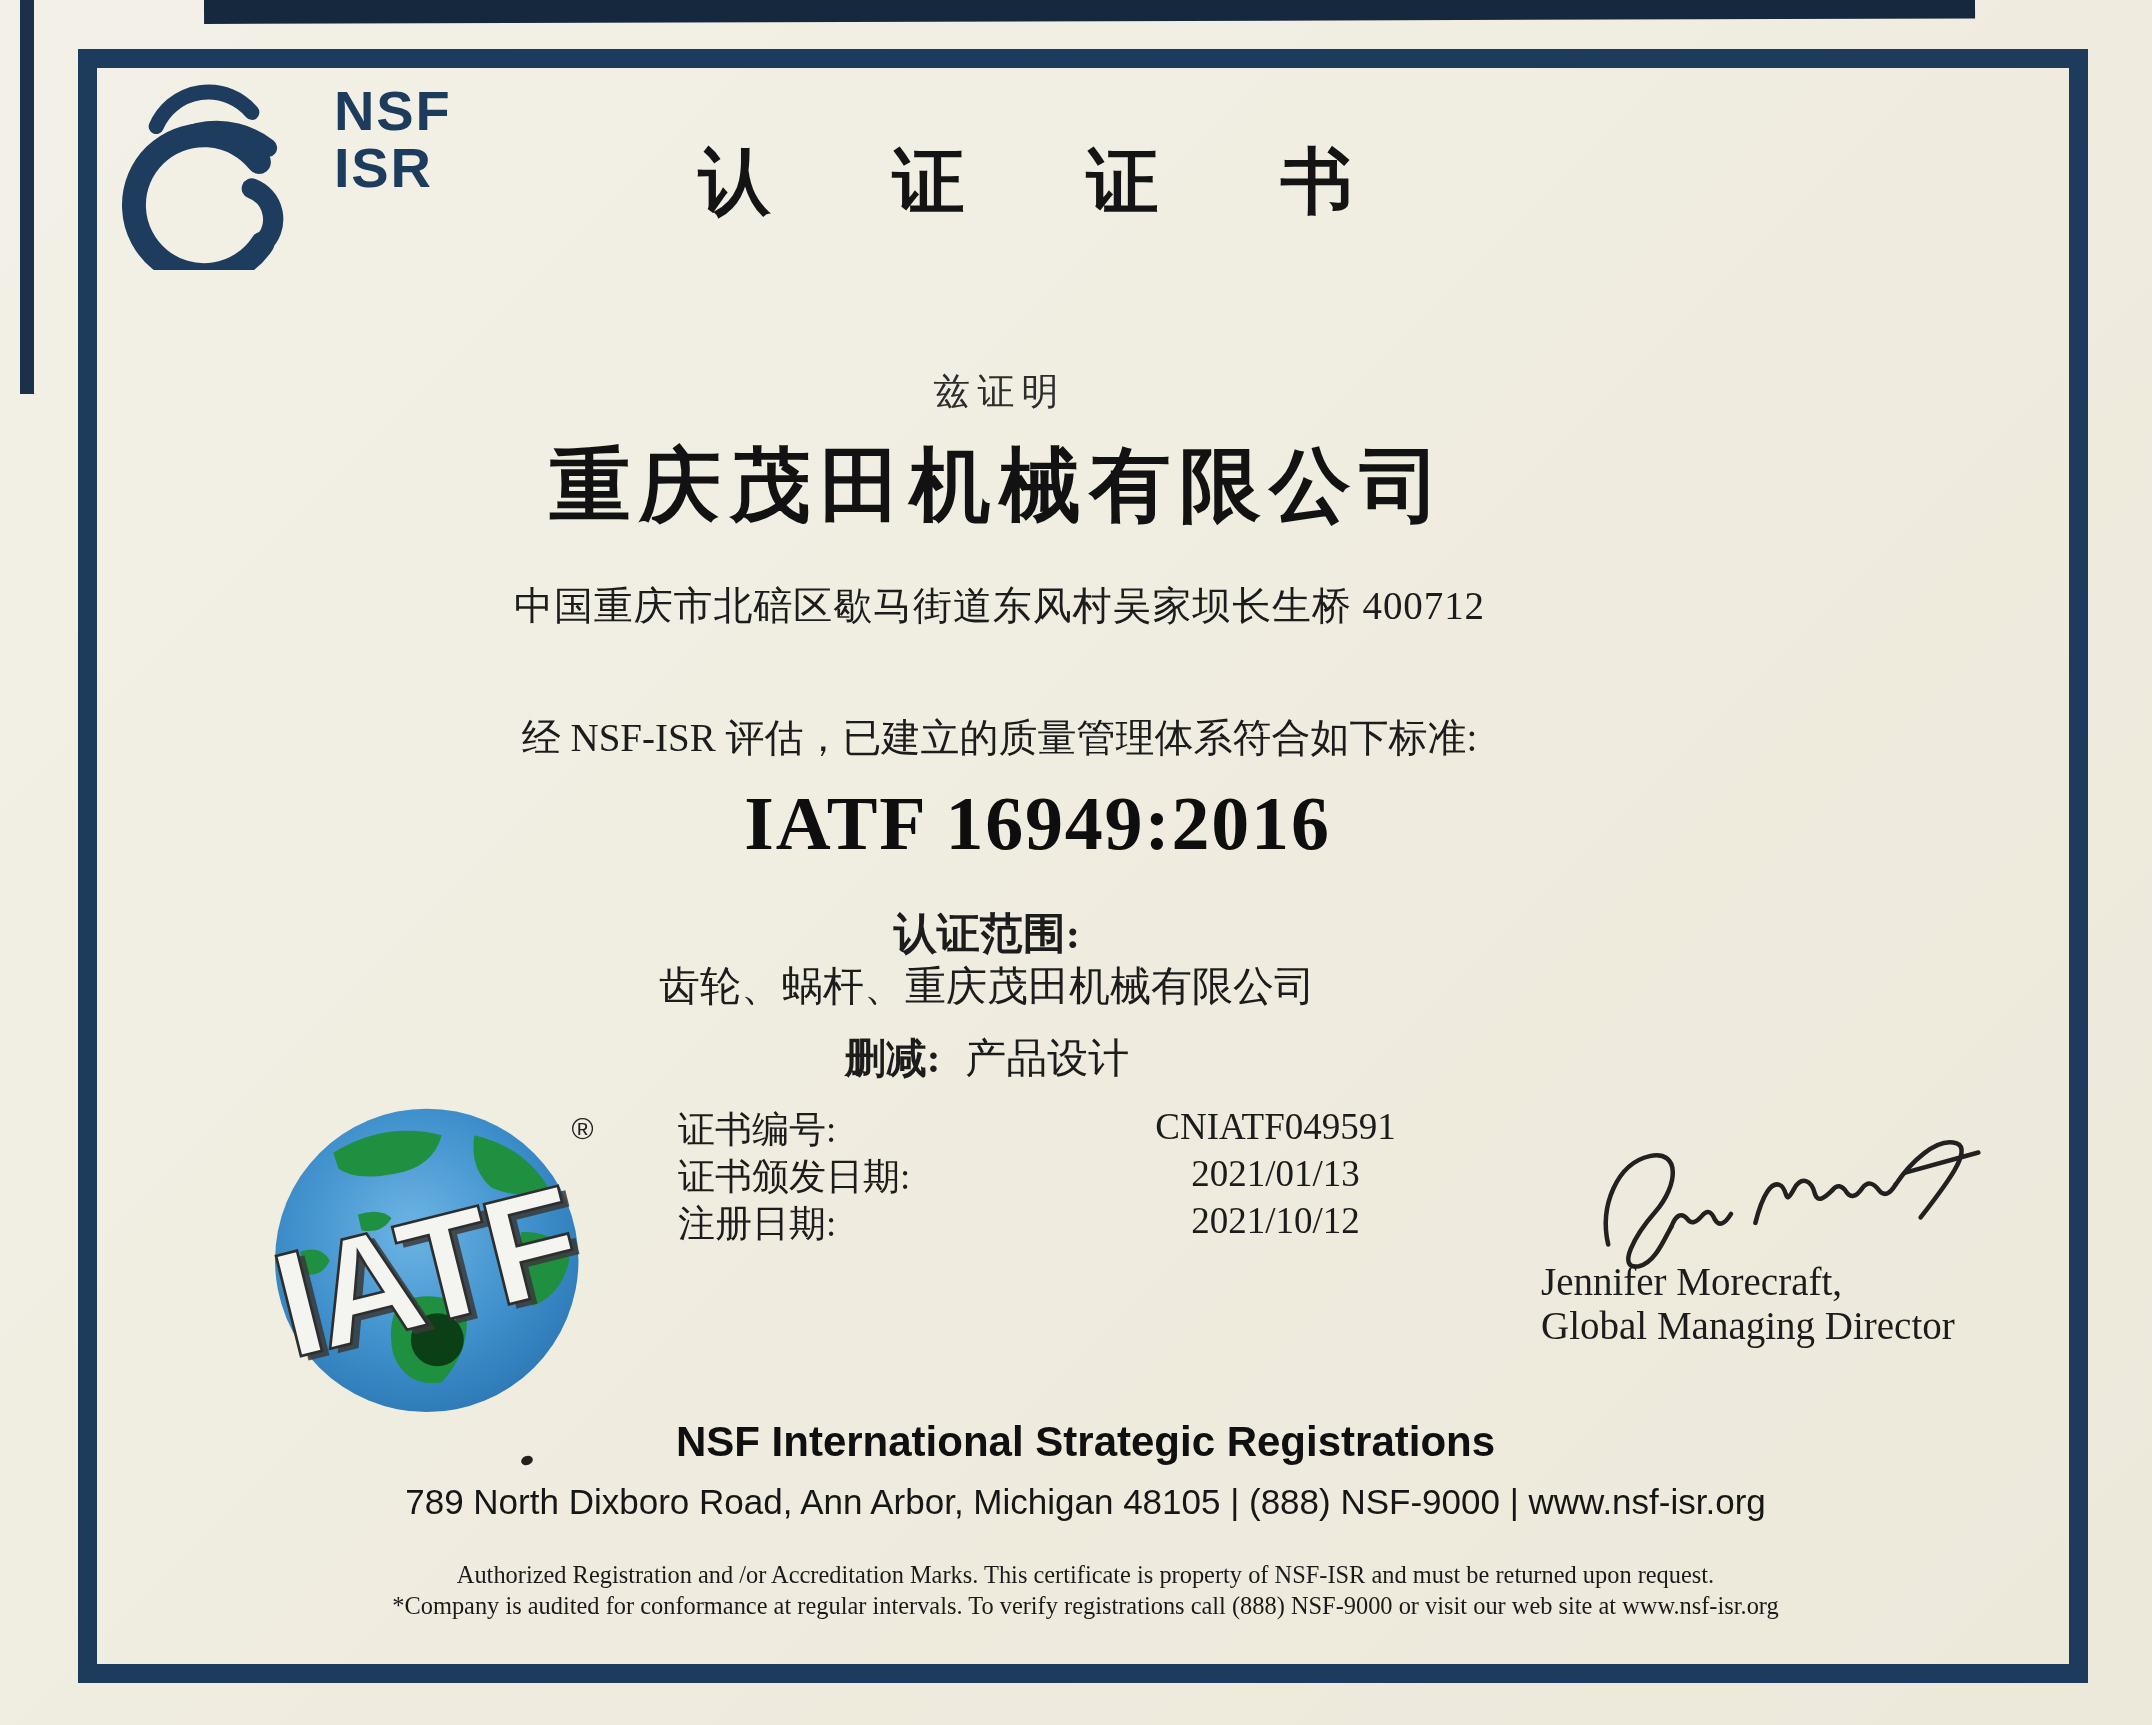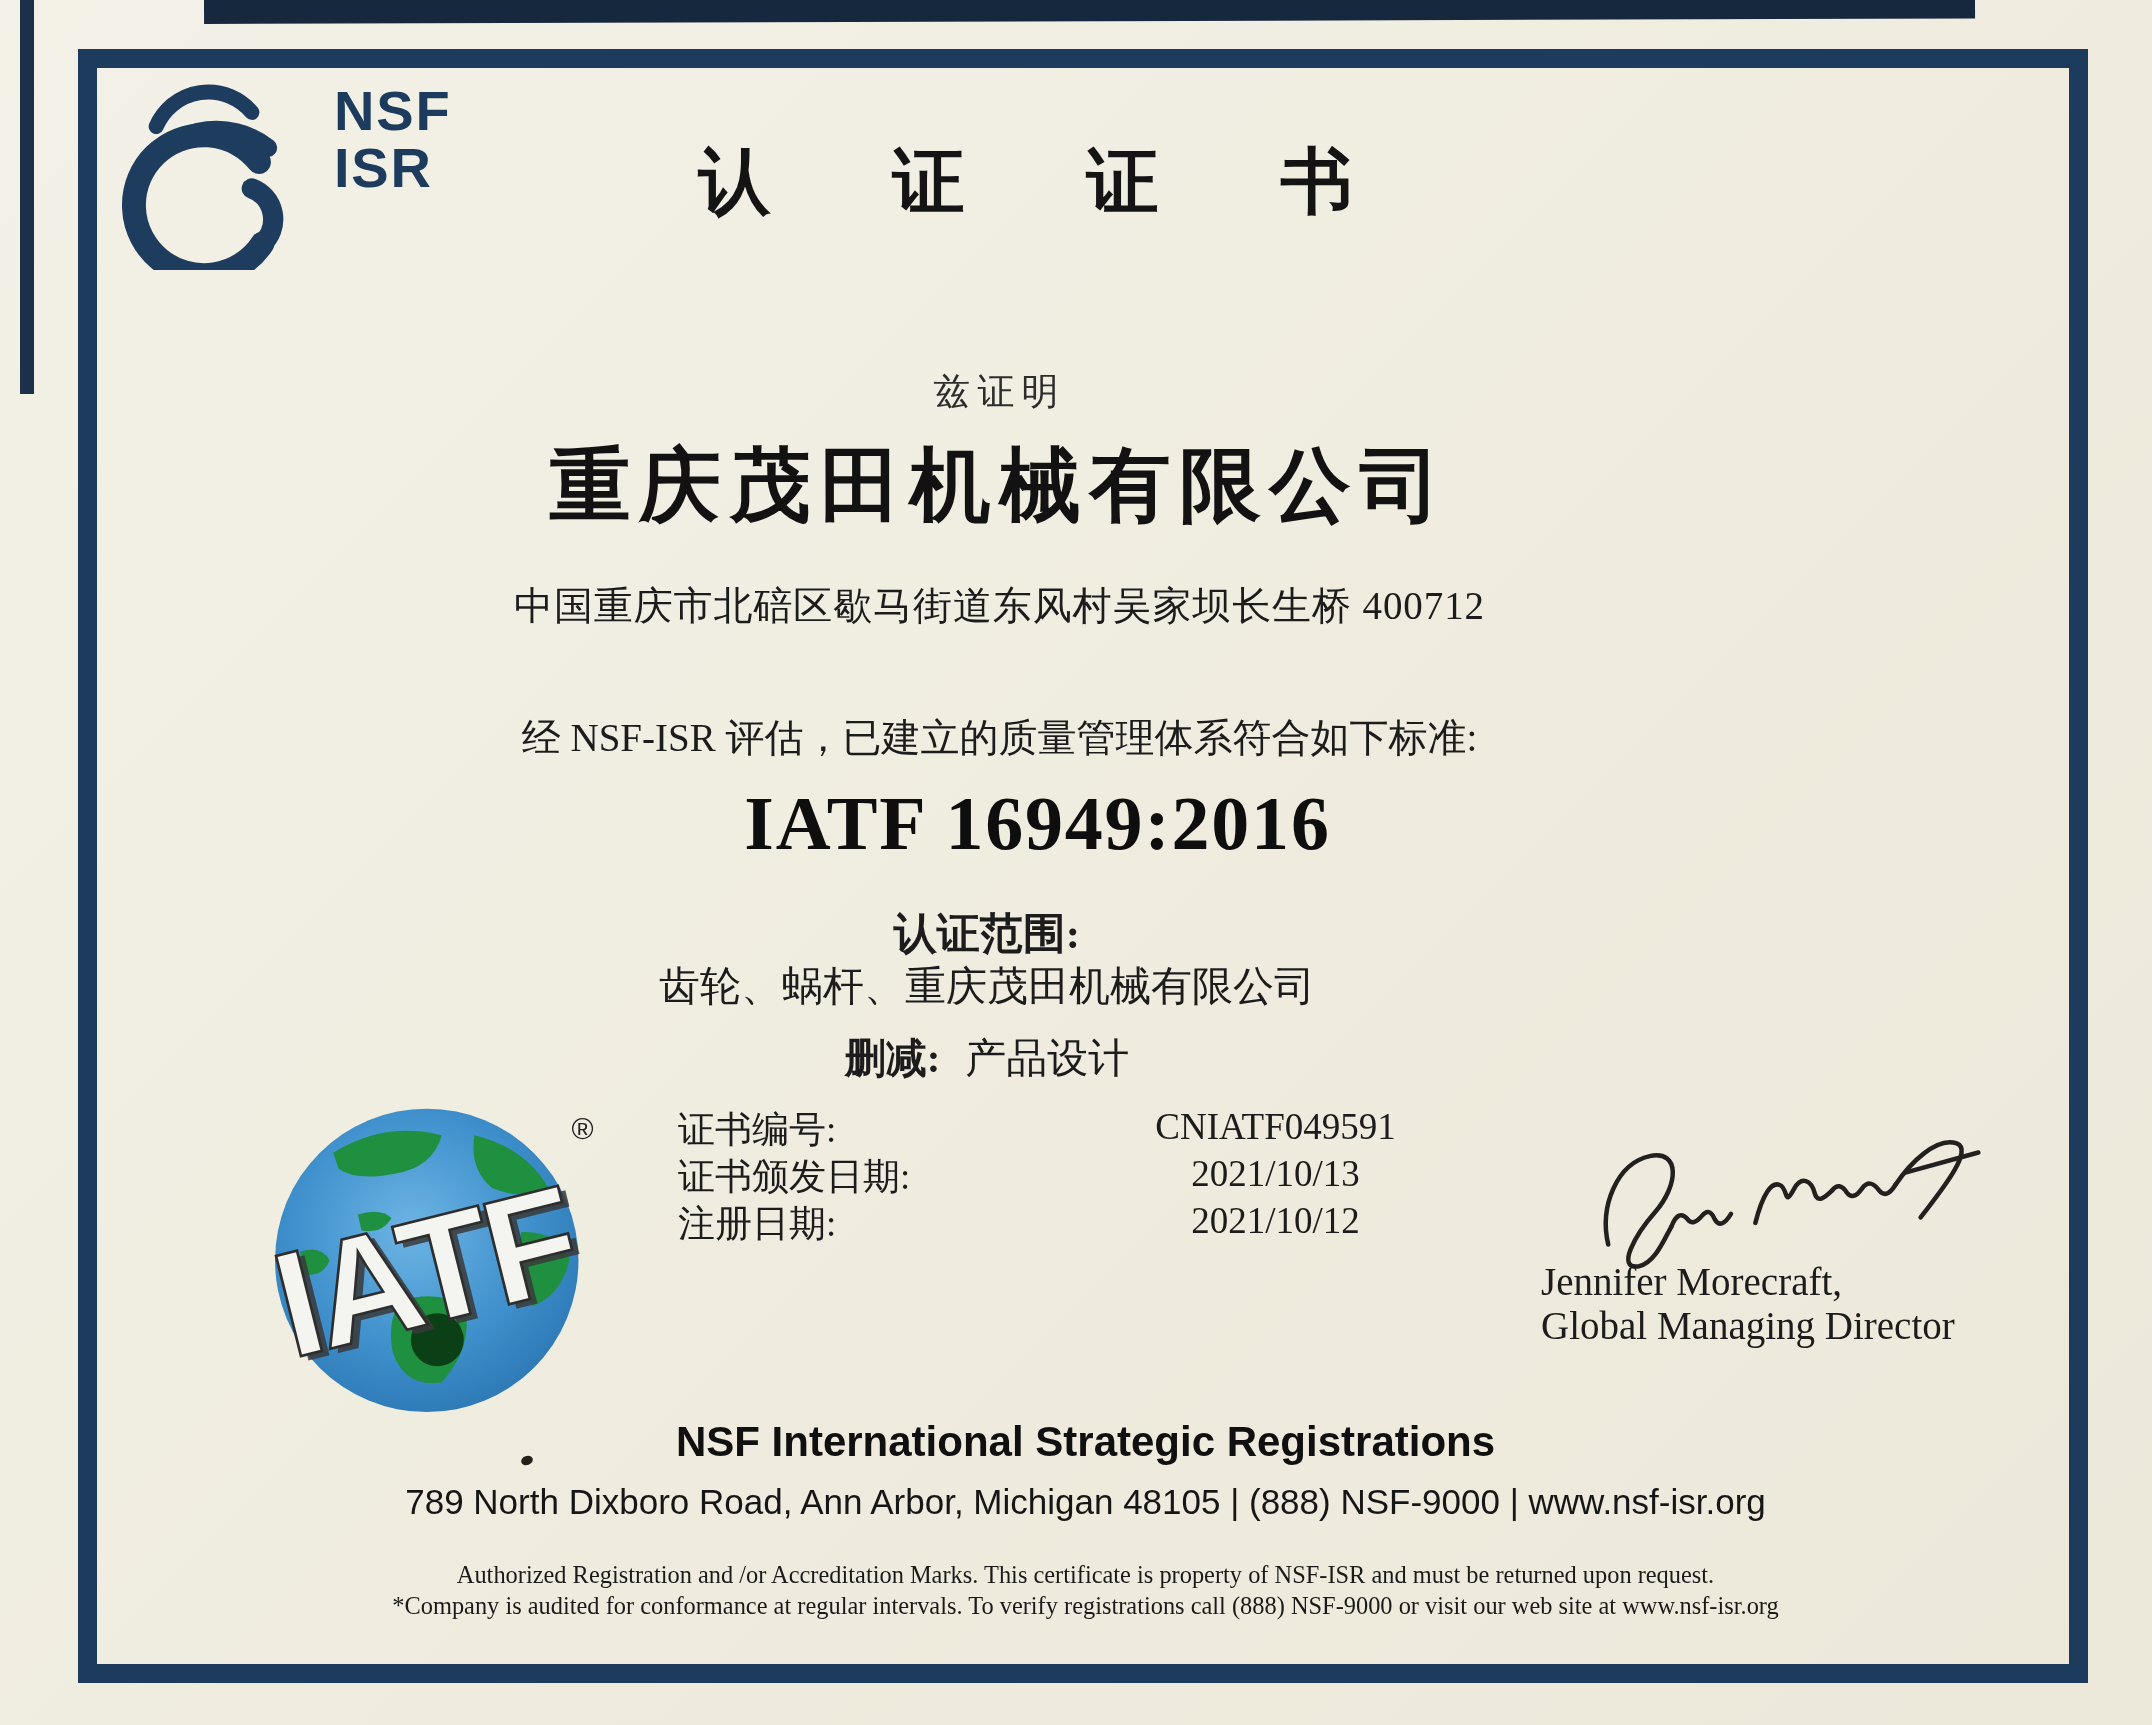--- a/index.html
+++ b/index.html
@@ -114,21 +114,21 @@
   </svg>
 </div>
 
 <div class="abs details">
   <div class="detail-row">
     <span class="detail-label">证书编号:</span>
     <span class="detail-value">CNIATF049591</span>
   </div>
   <div class="detail-row">
     <span class="detail-label">证书颁发日期:</span>
-    <span class="detail-value">2021/10/13</span>
+    <span class="detail-value">2021/01/13</span>
   </div>
   <div class="detail-row">
     <span class="detail-label">注册日期:</span>
     <span class="detail-value">2021/10/12</span>
   </div>
 </div>
 
 <div class="abs signature">
   <svg width="407" height="158" viewBox="0 0 450 175">
     <g fill="none" stroke="#23211f" stroke-width="5" stroke-linecap="round">

